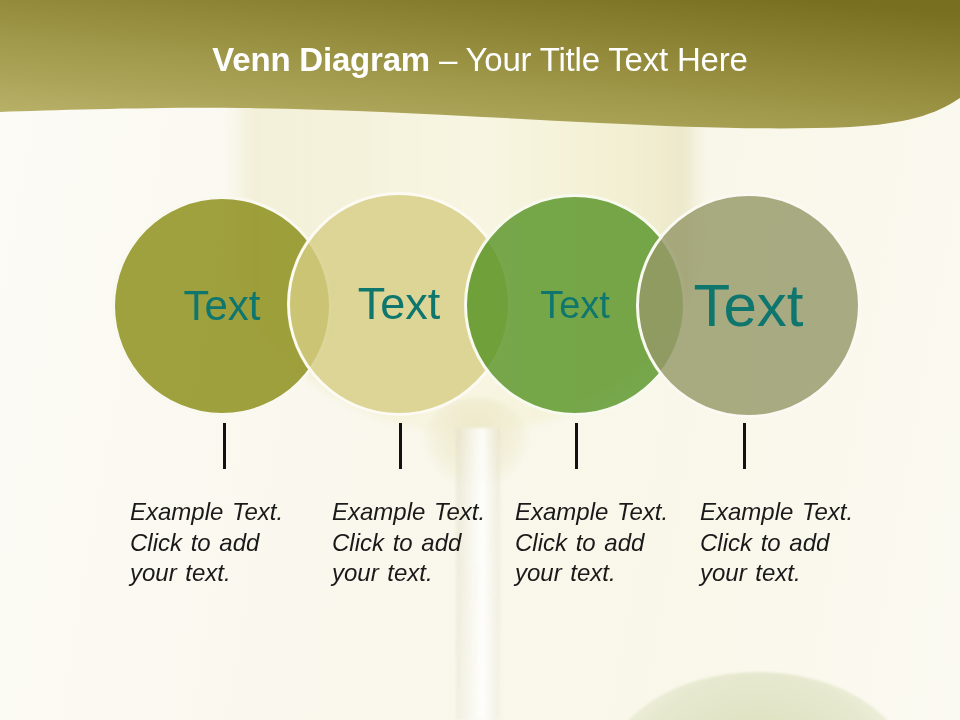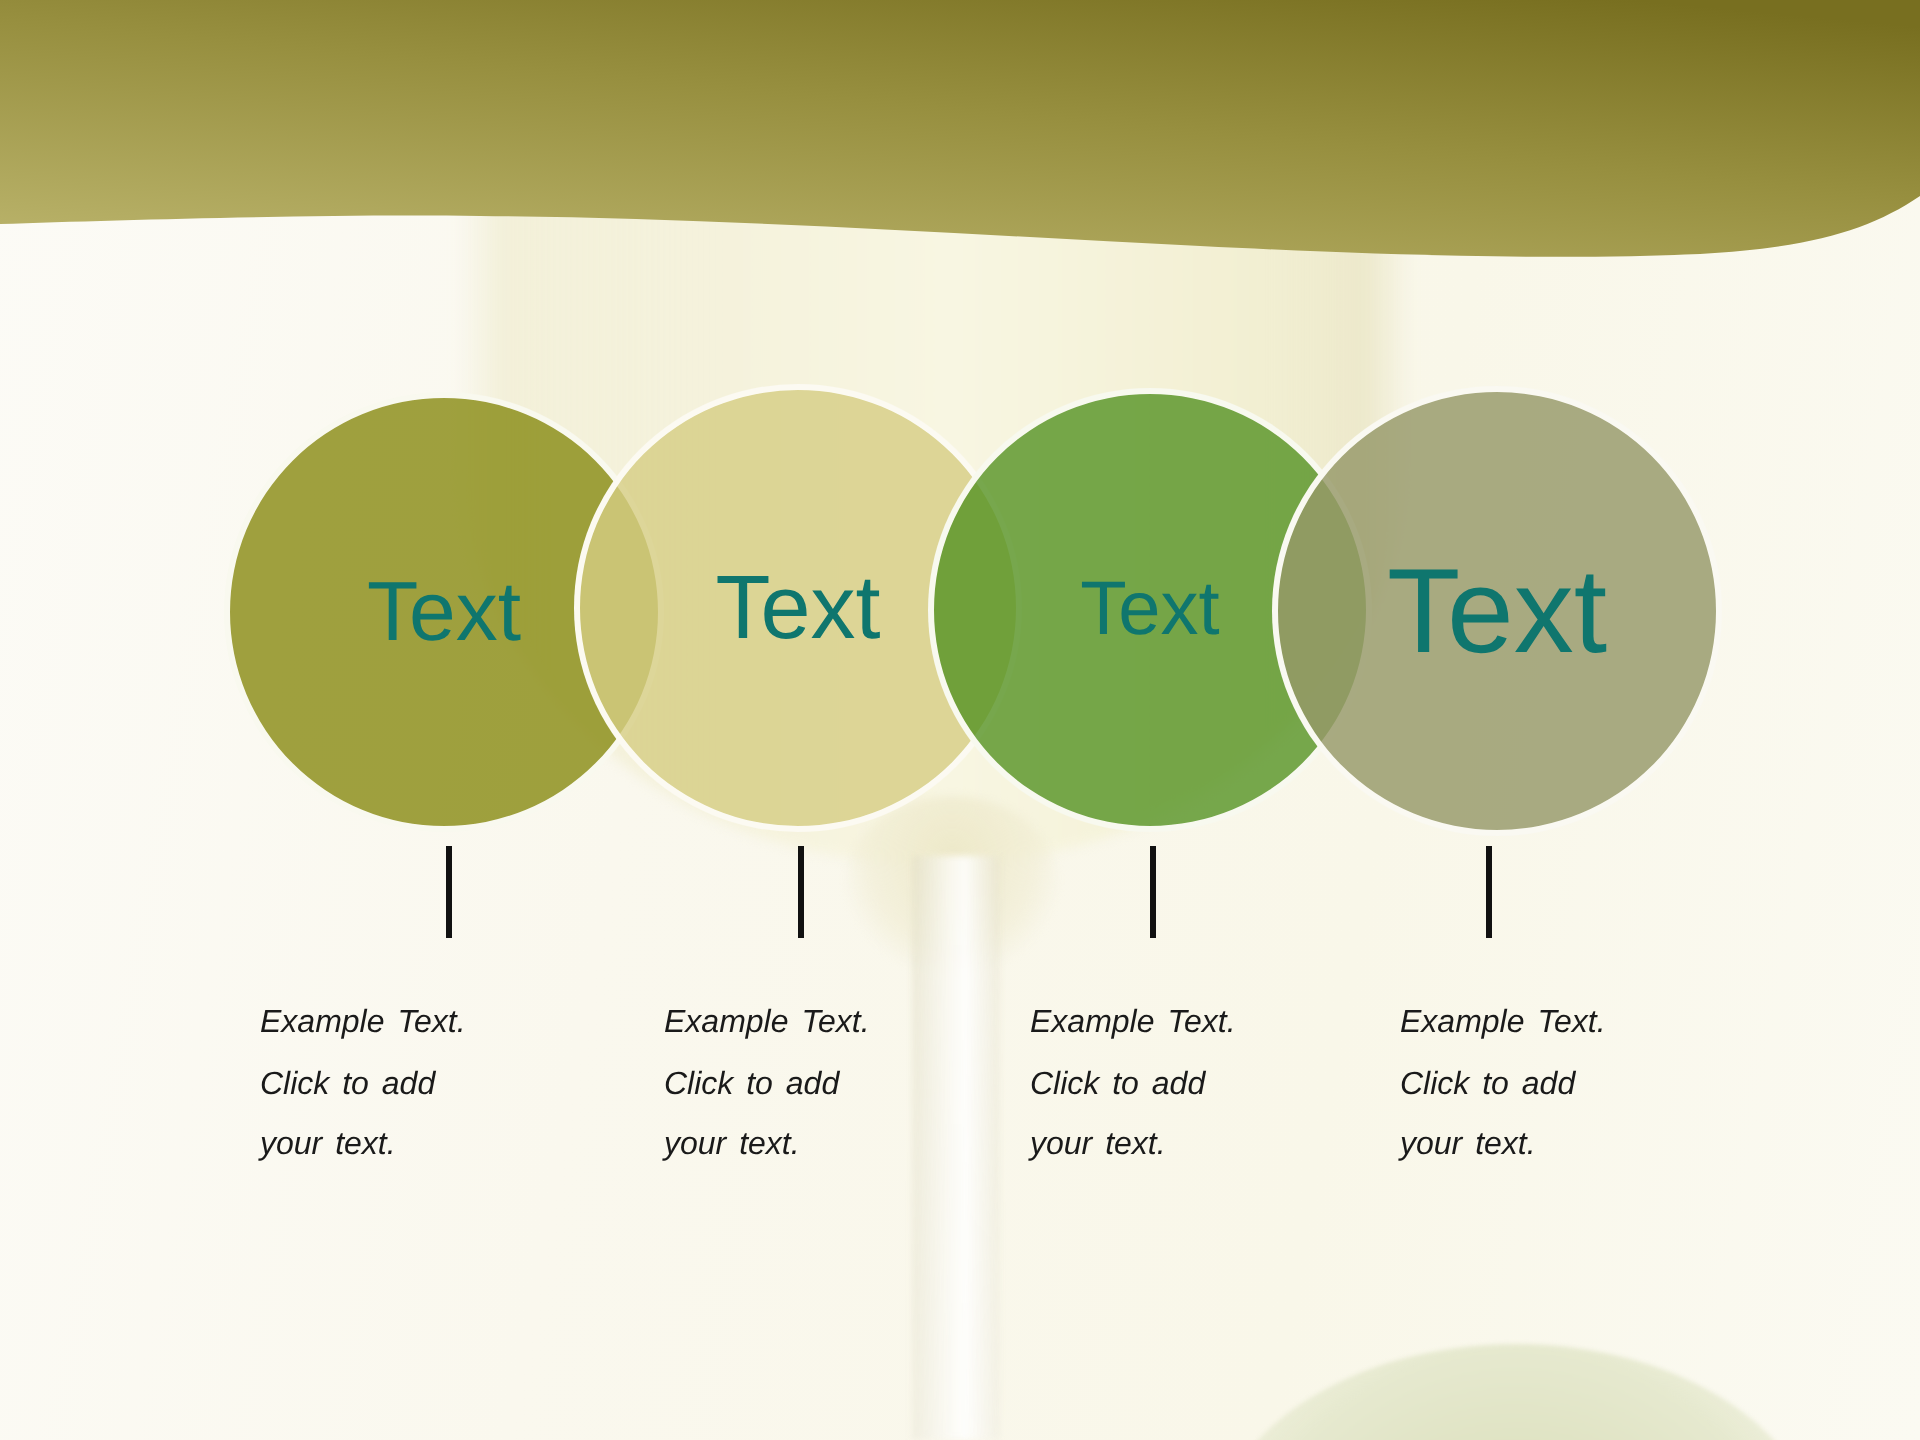--- a/index.html
+++ b/index.html
@@ -62,21 +62,21 @@
   .c1{left:112px;top:196px;width:214px;height:214px;z-index:2;font-size:42px;}
   .c2{left:287px;top:192px;width:218px;height:218px;z-index:3;font-size:45px;}
   .c3{left:464px;top:194px;width:216px;height:216px;z-index:4;font-size:38px;}
   .c4{left:636px;top:193px;width:219px;height:219px;z-index:5;font-size:60px;}
   
   .tick{position:absolute;top:423px;width:3px;height:46px;background:#111111;z-index:2;}
   .tick1{left:223px;} .tick2{left:399px;} .tick3{left:575px;} .tick4{left:743px;}
   
   .caption{
     position:absolute;top:497px;width:180px;z-index:2;
-    font-style:italic;font-size:16px;line-height:30.5px;
+    font-style:italic;font-size:24px;line-height:30.5px;
     color:#1a1a1a;word-spacing:2px;
   }
   .cap1{left:130px;} .cap2{left:332px;} .cap3{left:515px;} .cap4{left:700px;}
   .caption div{white-space:nowrap;}
 </style>
 </head>
 <body>
 
 <div class="slide">
 
@@ -92,20 +92,23 @@
     <defs>
       <linearGradient id="bandGrad" x1="85%" y1="0%" x2="15%" y2="100%">
         <stop offset="0%" stop-color="#786f20"></stop>
         <stop offset="45%" stop-color="#978f3f"></stop>
         <stop offset="100%" stop-color="#b8b168"></stop>
       </linearGradient>
     </defs>
     <path d="M0,0 H960 V98 C935,115 905,124 850,127 C780,130 700,128 600,123 C480,117 360,109 240,108 C160,107 60,110 0,112 Z" fill="url(#bandGrad)"></path>
   </svg>
 
+  <div class="title">
+    <span class="t-bold">Venn Diagram</span><span> – Your Title Text Here</span>
+  </div>
 
   <div class="circle c1" style="background-color: rgba(138, 140, 22, 0.82);">
     <span>Text</span>
   </div>
   <div class="circle c2" style="background-color: rgba(214, 205, 131, 0.8);">
     <span>Text</span>
   </div>
   <div class="circle c3" style="background-color: rgba(85, 146, 35, 0.8);">
     <span>Text</span>
   </div>

